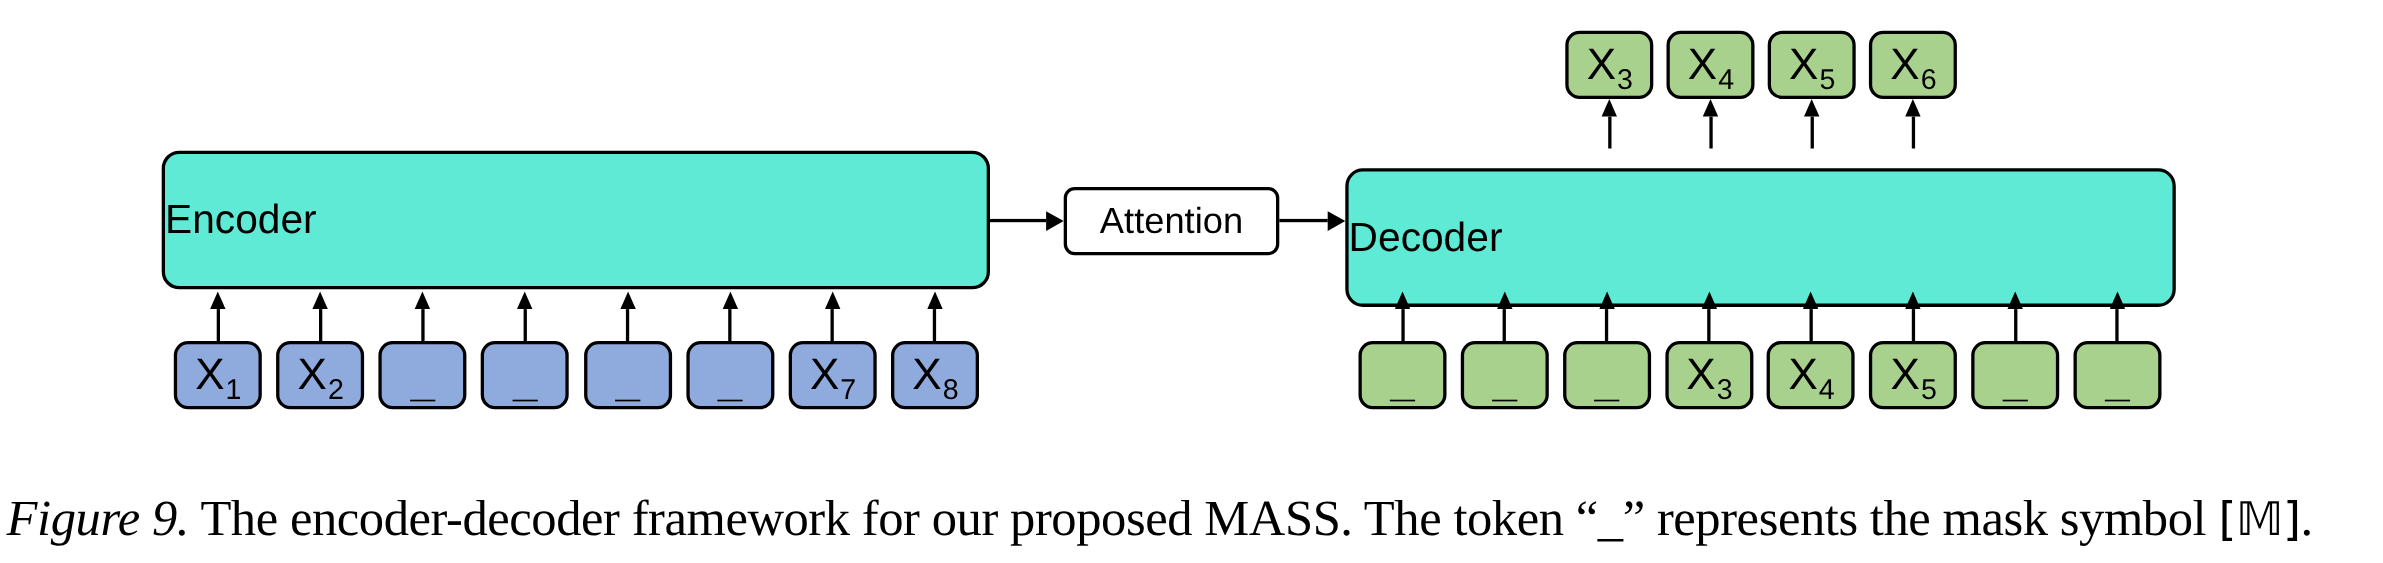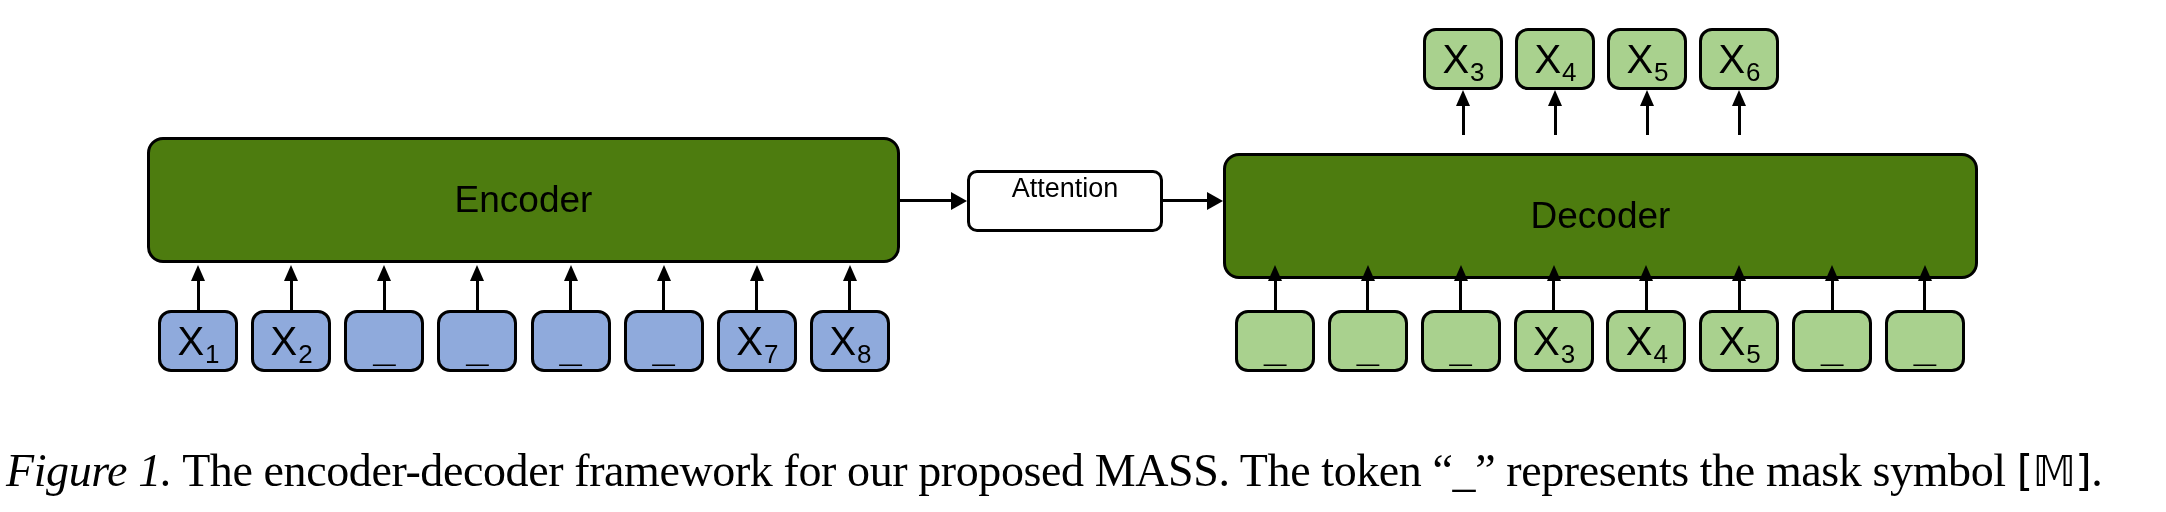--- a/index.html
+++ b/index.html
@@ -15,41 +15,42 @@
     overflow: hidden;
   }
   .stage {
     position: absolute;
     inset: 0;
   }
 
   
   .bigbox {
     position: absolute;
-    background: #4d7c0f;
+    background: #5eead4;
     border: 3px solid #000000;
     border-radius: 16px;
     display: flex;
     align-items: center;
-    justify-content: center;
+    justify-content: flex-start;
     font-size: 37px;
     color: #000000;
     box-sizing: border-box;
   }
   .encoder-box { left: 147px; top: 137px; width: 753px; height: 126px; }
   .decoder-box { left: 1223px; top: 137px; width: 755px; height: 126px; margin-top: 16px; }
   .attention-box {
     position: absolute;
     left: 967px; top: 170px; width: 196px; height: 62px;
     background: #ffffff;
     border: 3px solid #000000;
     border-radius: 10px;
     display: flex;
+    align-items: center;
     justify-content: center;
-    font-size: 27px;
+    font-size: 33px;
     color: #000000;
     box-sizing: border-box;
   }
 
   
   .harrow {
     position: absolute;
     top: 199px;
     height: 3px;
     background: #000000;
@@ -367,16 +368,16 @@
           <span class="tsub">6</span>
         </div>
         <div class="varrow">
           <div class="vhead"></div>
           <div class="vshaft"></div>
         </div>
       </div>
     </div>
 
   <div class="caption">
-    <span class="fig-label">Figure 1.</span><span> The encoder-decoder framework for our proposed MASS. The token “_” represents the mask symbol </span><span class="mask-symbol">[𝕄]</span><span>.</span>
+    <span class="fig-label">Figure 9.</span><span> The encoder-decoder framework for our proposed MASS. The token “_” represents the mask symbol </span><span class="mask-symbol">[𝕄]</span><span>.</span>
   </div>
 
 </div>
 
 </body></html>

